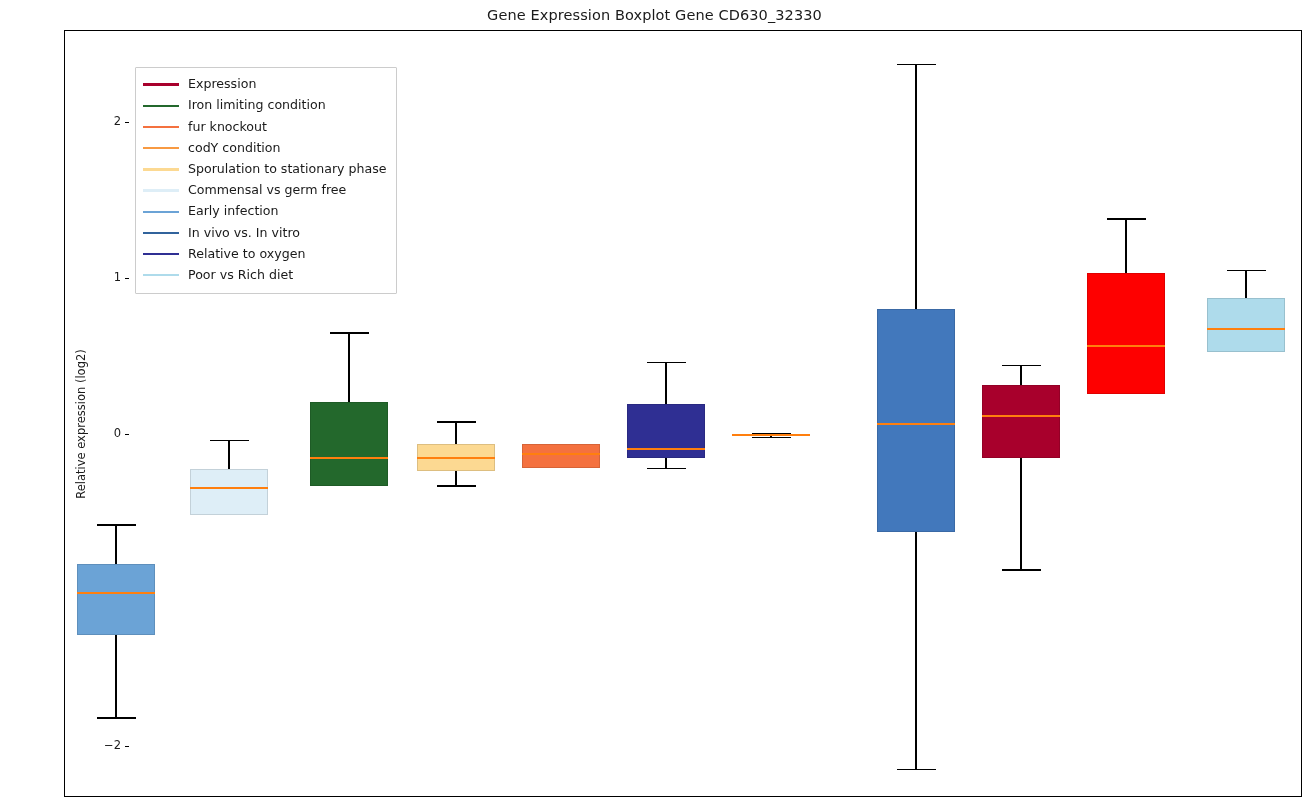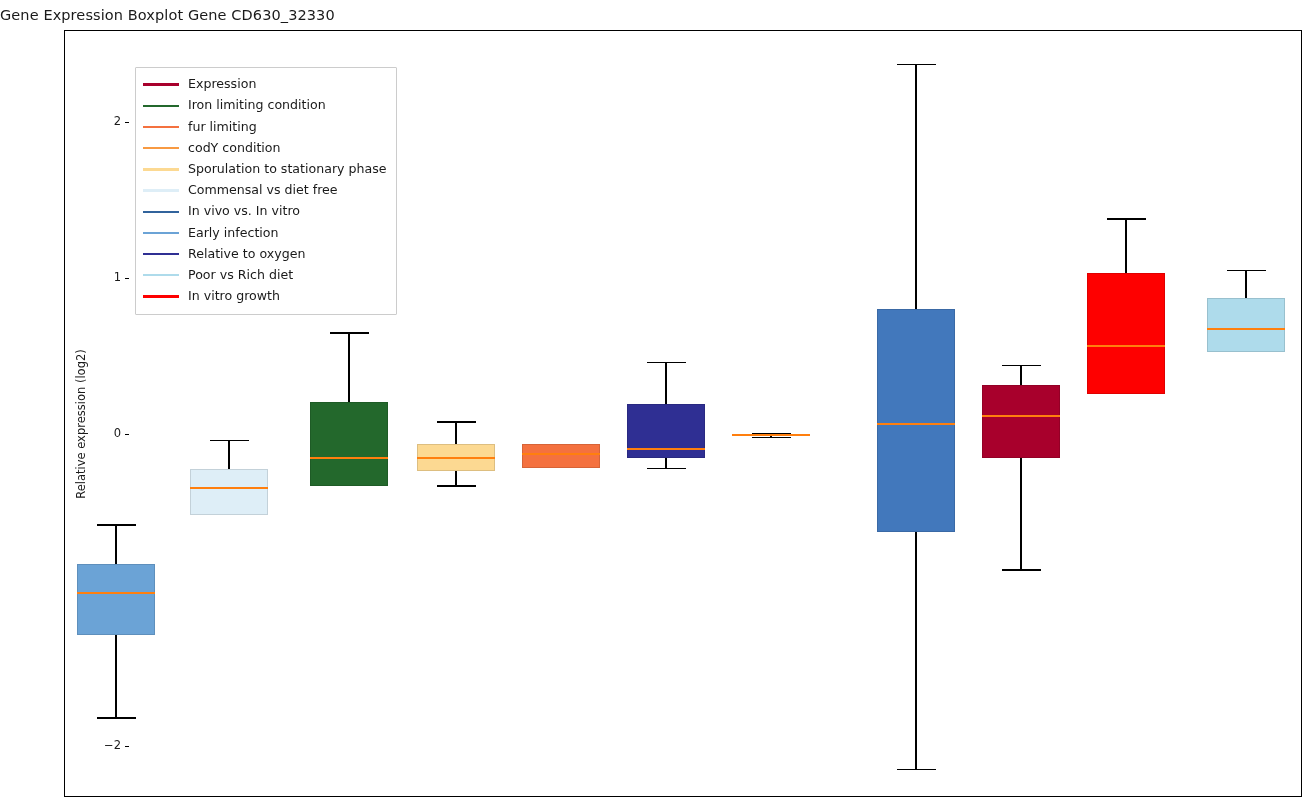--- a/index.html
+++ b/index.html
@@ -12,20 +12,21 @@
     position: relative;
     width: 1309px;
     height: 812px;
     background: #ffffff;
     overflow: hidden;
   }
   #chart-title {
     position: absolute;
     left: 0; top: 7px;
     width: 1309px;
+    text-align: center;
     font-size: 14.5px;
     color: #1a1a1a;
     letter-spacing: 0.1px;
   }
   
   #plot-frame {
     position: absolute;
     left: 64px; top: 30px;
     width: 1238px; height: 767px;
     border: 1px solid #000000;
@@ -231,50 +232,46 @@
         <div class="legend-row">
           <div class="legend-swatch" style="background: rgb(168, 0, 44);"></div>
           <div class="legend-label">Expression</div>
         </div>
         <div class="legend-row">
           <div class="legend-swatch" style="background: rgb(35, 104, 44);"></div>
           <div class="legend-label">Iron limiting condition</div>
         </div>
         <div class="legend-row">
           <div class="legend-swatch" style="background: rgb(244, 113, 63);"></div>
-          <div class="legend-label">fur limiting</div>
+          <div class="legend-label">fur knockout</div>
         </div>
         <div class="legend-row">
           <div class="legend-swatch" style="background: rgb(248, 154, 66);"></div>
           <div class="legend-label">codY condition</div>
         </div>
         <div class="legend-row">
           <div class="legend-swatch" style="background: rgb(252, 217, 146);"></div>
           <div class="legend-label">Sporulation to stationary phase</div>
         </div>
         <div class="legend-row">
           <div class="legend-swatch" style="background: rgb(222, 238, 247);"></div>
-          <div class="legend-label">Commensal vs diet free</div>
+          <div class="legend-label">Commensal vs germ free</div>
+        </div>
+        <div class="legend-row">
+          <div class="legend-swatch" style="background: rgb(107, 163, 214);"></div>
+          <div class="legend-label">Early infection</div>
         </div>
         <div class="legend-row">
           <div class="legend-swatch" style="background: rgb(49, 99, 156);"></div>
           <div class="legend-label">In vivo vs. In vitro</div>
         </div>
         <div class="legend-row">
-          <div class="legend-swatch" style="background: rgb(107, 163, 214);"></div>
-          <div class="legend-label">Early infection</div>
-        </div>
-        <div class="legend-row">
           <div class="legend-swatch" style="background: rgb(47, 47, 147);"></div>
           <div class="legend-label">Relative to oxygen</div>
         </div>
         <div class="legend-row">
           <div class="legend-swatch" style="background: rgb(174, 219, 235);"></div>
           <div class="legend-label">Poor vs Rich diet</div>
         </div>
-        <div class="legend-row">
-          <div class="legend-swatch" style="background: rgb(254, 0, 0);"></div>
-          <div class="legend-label">In vitro growth</div>
-        </div>
       </div>
   </div>
 
 </div>
 
 </body></html>

